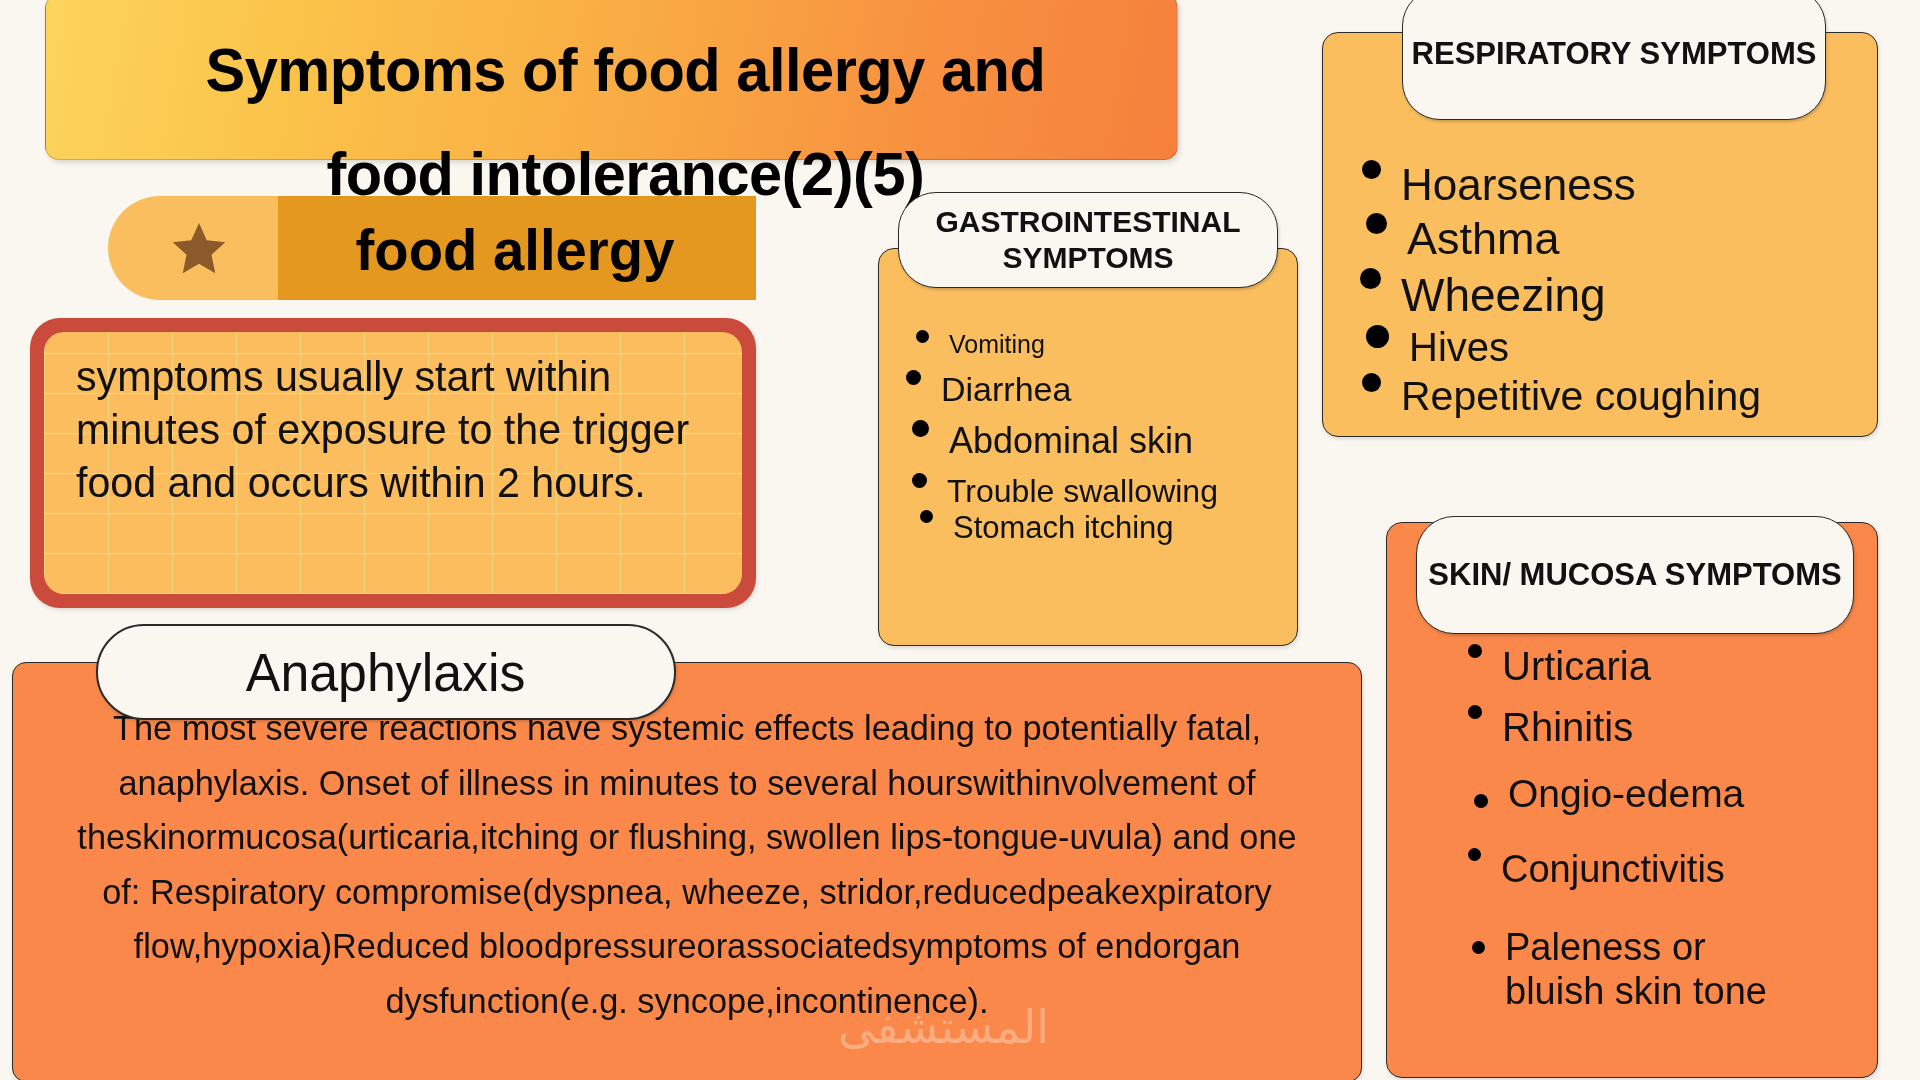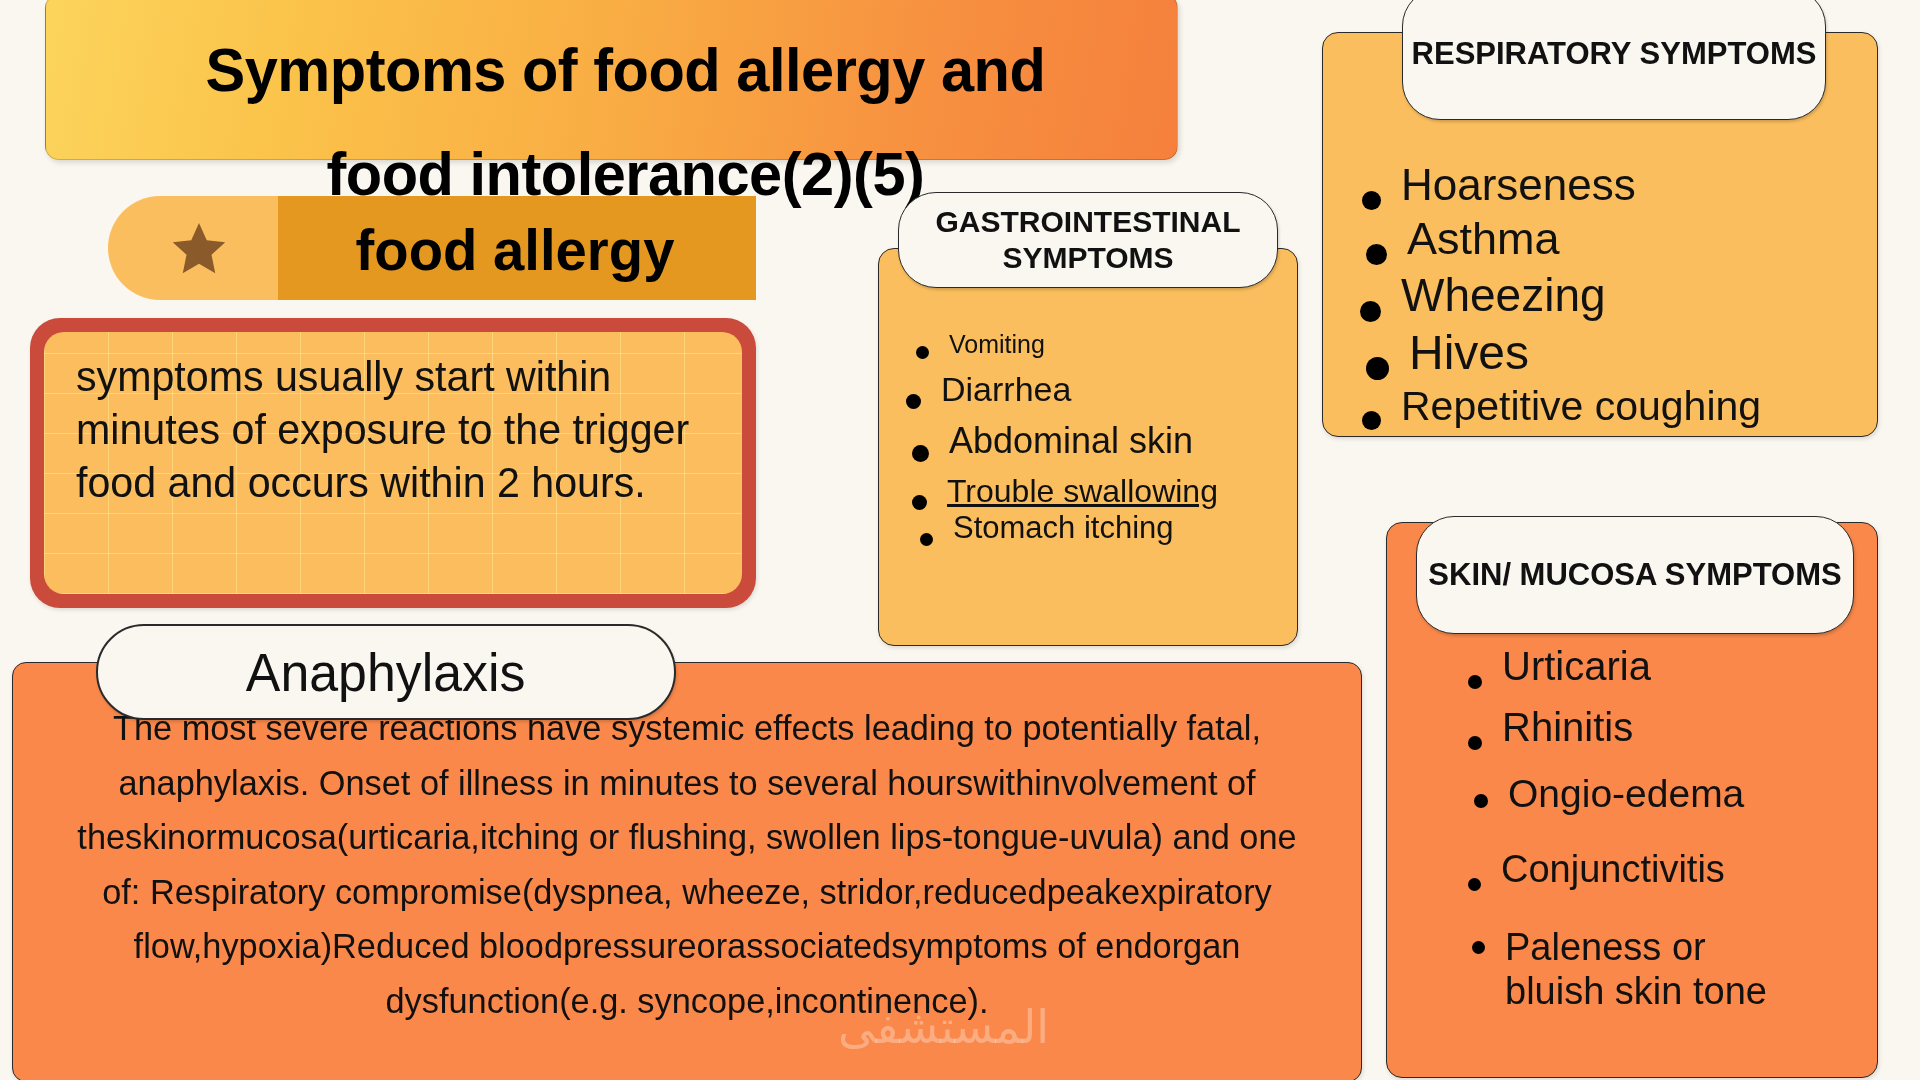--- a/index.html
+++ b/index.html
@@ -105,21 +105,21 @@
   .panel { position:absolute; border:1px solid #2a2a2a; border-radius:16px;
            box-shadow:1px 2px 4px rgba(0,0,0,.12); }
   .panel-header {
     position:absolute; background:#faf6f0; border:1.5px solid #2a2a2a;
     border-radius:38px; z-index:14;
     display:flex; align-items:center; justify-content:center; text-align:center;
     font-weight:bold; color:#111;
     box-shadow:1px 2px 3px rgba(0,0,0,.18);
   }
   .panel-list { list-style:none; }
-  .panel-list li { display:flex; align-items:flex-end; color:#111; }
+  .panel-list li { display:flex; align-items:flex-start; color:#111; }
   .bullet { display:inline-block; border-radius:50%; background:#000; flex:0 0 auto; }
   .li-text { white-space:nowrap; }
 
   
   #gi-panel { left:878px; top:248px; width:420px; height:398px; background:#fbbe5e; z-index:10; }
   #gi-header { left:898px; top:192px; width:380px; height:96px;
                font-size:30px; line-height:36px; padding:0 8px; }
   #gi-list { position:absolute; left:902px; top:330px; width:400px; z-index:13; }
   #gi-list li { margin-bottom:11px; }
   #gi-list .bullet { width:13px; height:13px; margin-right:20px; }
@@ -173,21 +173,21 @@
       <span class="li-text">Vomiting</span>
     </li>
     <li style="font-size:34px;padding-left:4px;">
       <span class="bullet" style="width:15px;height:15px;"></span>
       <span class="li-text">Diarrhea</span>
     </li>
     <li style="font-size:36px;padding-left:10px;">
       <span class="bullet" style="width:17px;height:17px;"></span>
       <span class="li-text">Abdominal skin</span>
     </li>
-    <li style="font-size:32px;padding-left:10px;margin-bottom:0px;text-decoration:underline;">
+    <li style="font-size:32px;padding-left:10px;margin-bottom:0px;">
       <span class="bullet" style="width:15px;height:15px;"></span>
       <span class="li-text">Trouble swallowing</span>
     </li>
     <li style="font-size:31px;padding-left:18px;">
       <span class="bullet" style="width:13px;height:13px;"></span>
       <span class="li-text">Stomach itching</span>
     </li>
   </ul>
 
   <div id="resp-panel" class="panel"></div>
@@ -198,21 +198,21 @@
       <span class="li-text">Hoarseness</span>
     </li>
     <li style="font-size:45px;padding-left:14px;">
       <span class="bullet" style="width:21px;height:21px;"></span>
       <span class="li-text">Asthma</span>
     </li>
     <li style="font-size:46px;padding-left:8px;">
       <span class="bullet" style="width:21px;height:21px;"></span>
       <span class="li-text">Wheezing</span>
     </li>
-    <li style="font-size:48px;padding-left:14px;">
+    <li style="font-size:40px;padding-left:14px;">
       <span class="bullet" style="width:23px;height:23px;"></span>
       <span class="li-text">Hives</span>
     </li>
     <li style="font-size:41px;padding-left:10px;">
       <span class="bullet" style="width:19px;height:19px;"></span>
       <span class="li-text">Repetitive coughing</span>
     </li>
   </ul>
 
   <div id="skin-panel" class="panel"></div>

